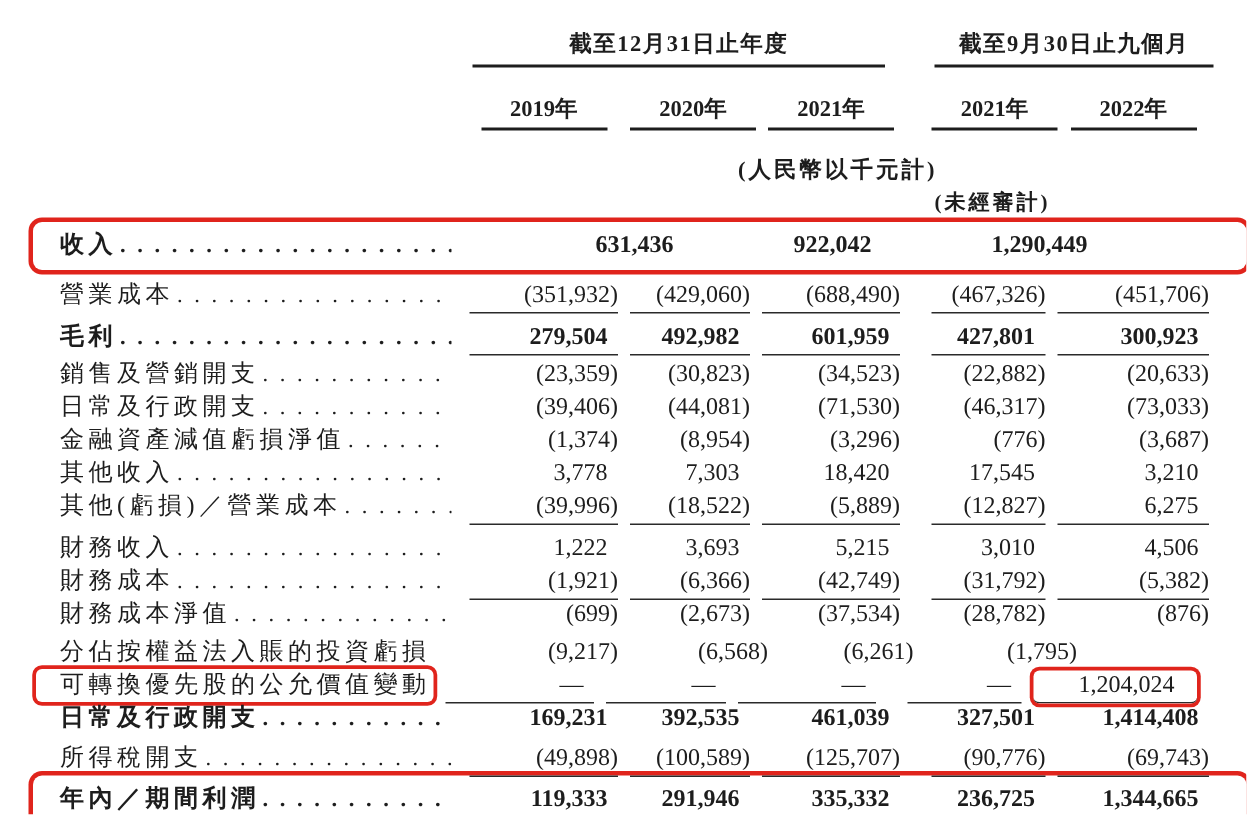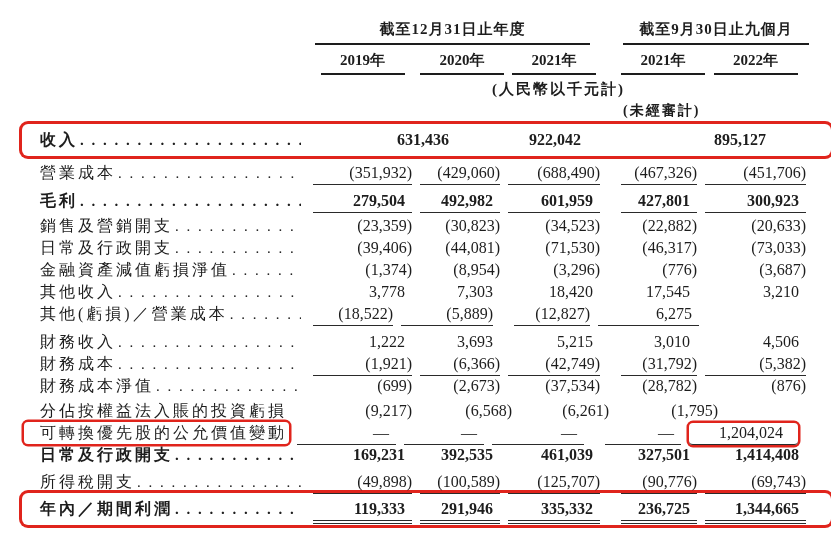--- a/index.html
+++ b/index.html
@@ -23,21 +23,21 @@
   .grpwrap{flex-shrink:0;}
   .w1{width:295px;}
   .w2{width:206px;}
   .grp{
     font-weight:700;font-size:15px;letter-spacing:1px;text-align:center;
     border-bottom:2px solid var(--ink);padding-bottom:4px;margin:0 10px;
     white-space:nowrap;
   }
   .h2{margin-top:6px;}
   .yr{
-    width:84px;margin:0 auto;text-align:center;font-weight:700;font-size:15px;
+    width:84px;margin:12px auto;text-align:center;font-weight:700;font-size:15px;
     border-bottom:2px solid var(--ink);padding-bottom:3px;white-space:nowrap;
   }
   .h3{margin-top:5px;}
   .note-unit{margin-left:452px;font-weight:700;font-size:15px;letter-spacing:2px;white-space:nowrap;}
   .h4{margin-top:3px;}
   .note-unaudited{margin-left:583px;font-weight:700;font-size:14px;letter-spacing:2px;white-space:nowrap;}
   
   #rows{margin-top:0;}
   .row{height:22px;line-height:22px;}
   .label{
@@ -130,20 +130,23 @@
           <div class="label">
             <span class="lt">收入</span>
             <span class="leader"></span>
           </div>
           <div class="c c1">
             <div class="num pos">631,436</div>
           </div>
           <div class="c c2">
             <div class="num pos">922,042</div>
           </div>
+          <div class="c c3">
+            <div class="num pos">1,290,449</div>
+          </div>
           <div class="gapcol"></div>
           <div class="c c4">
             <div class="num pos">895,127</div>
           </div>
           <div class="c c5">
             <div class="num pos">752,629</div>
           </div>
         </div>
         <div class="row u-single">
           <div class="label">
@@ -274,20 +277,23 @@
             <div class="num pos">17,545</div>
           </div>
           <div class="c c5">
             <div class="num pos">3,210</div>
           </div>
         </div>
         <div class="row u-single">
           <div class="label">
             <span class="lt">其他(虧損)／營業成本</span>
             <span class="leader"></span>
+          </div>
+          <div class="c c1">
+            <div class="num">(39,996)</div>
           </div>
           <div class="c c2">
             <div class="num">(18,522)</div>
           </div>
           <div class="c c3">
             <div class="num">(5,889)</div>
           </div>
           <div class="gapcol"></div>
           <div class="c c4">
             <div class="num">(12,827)</div>

